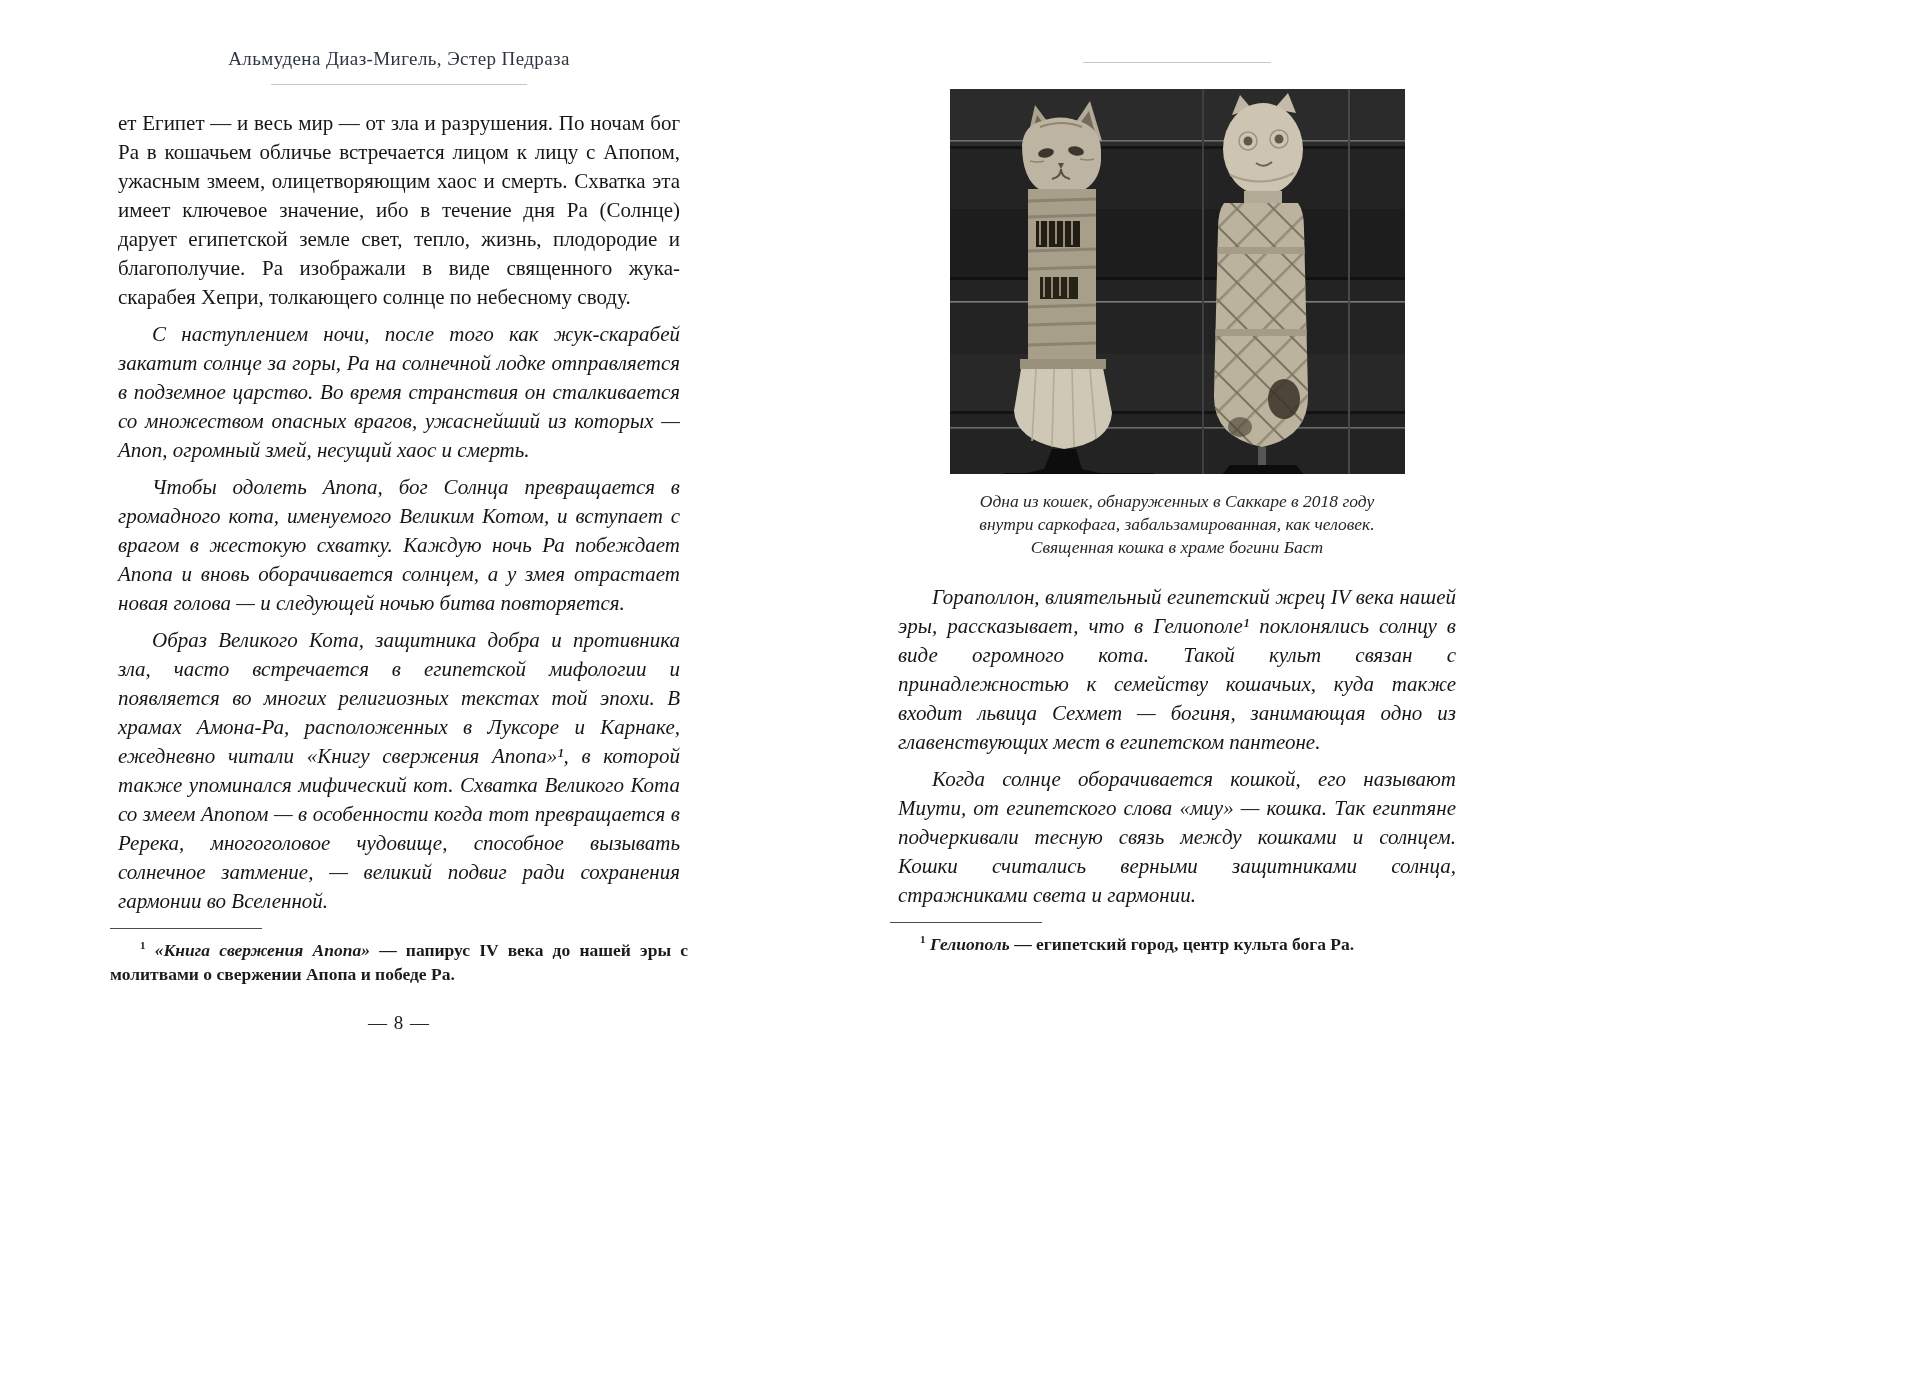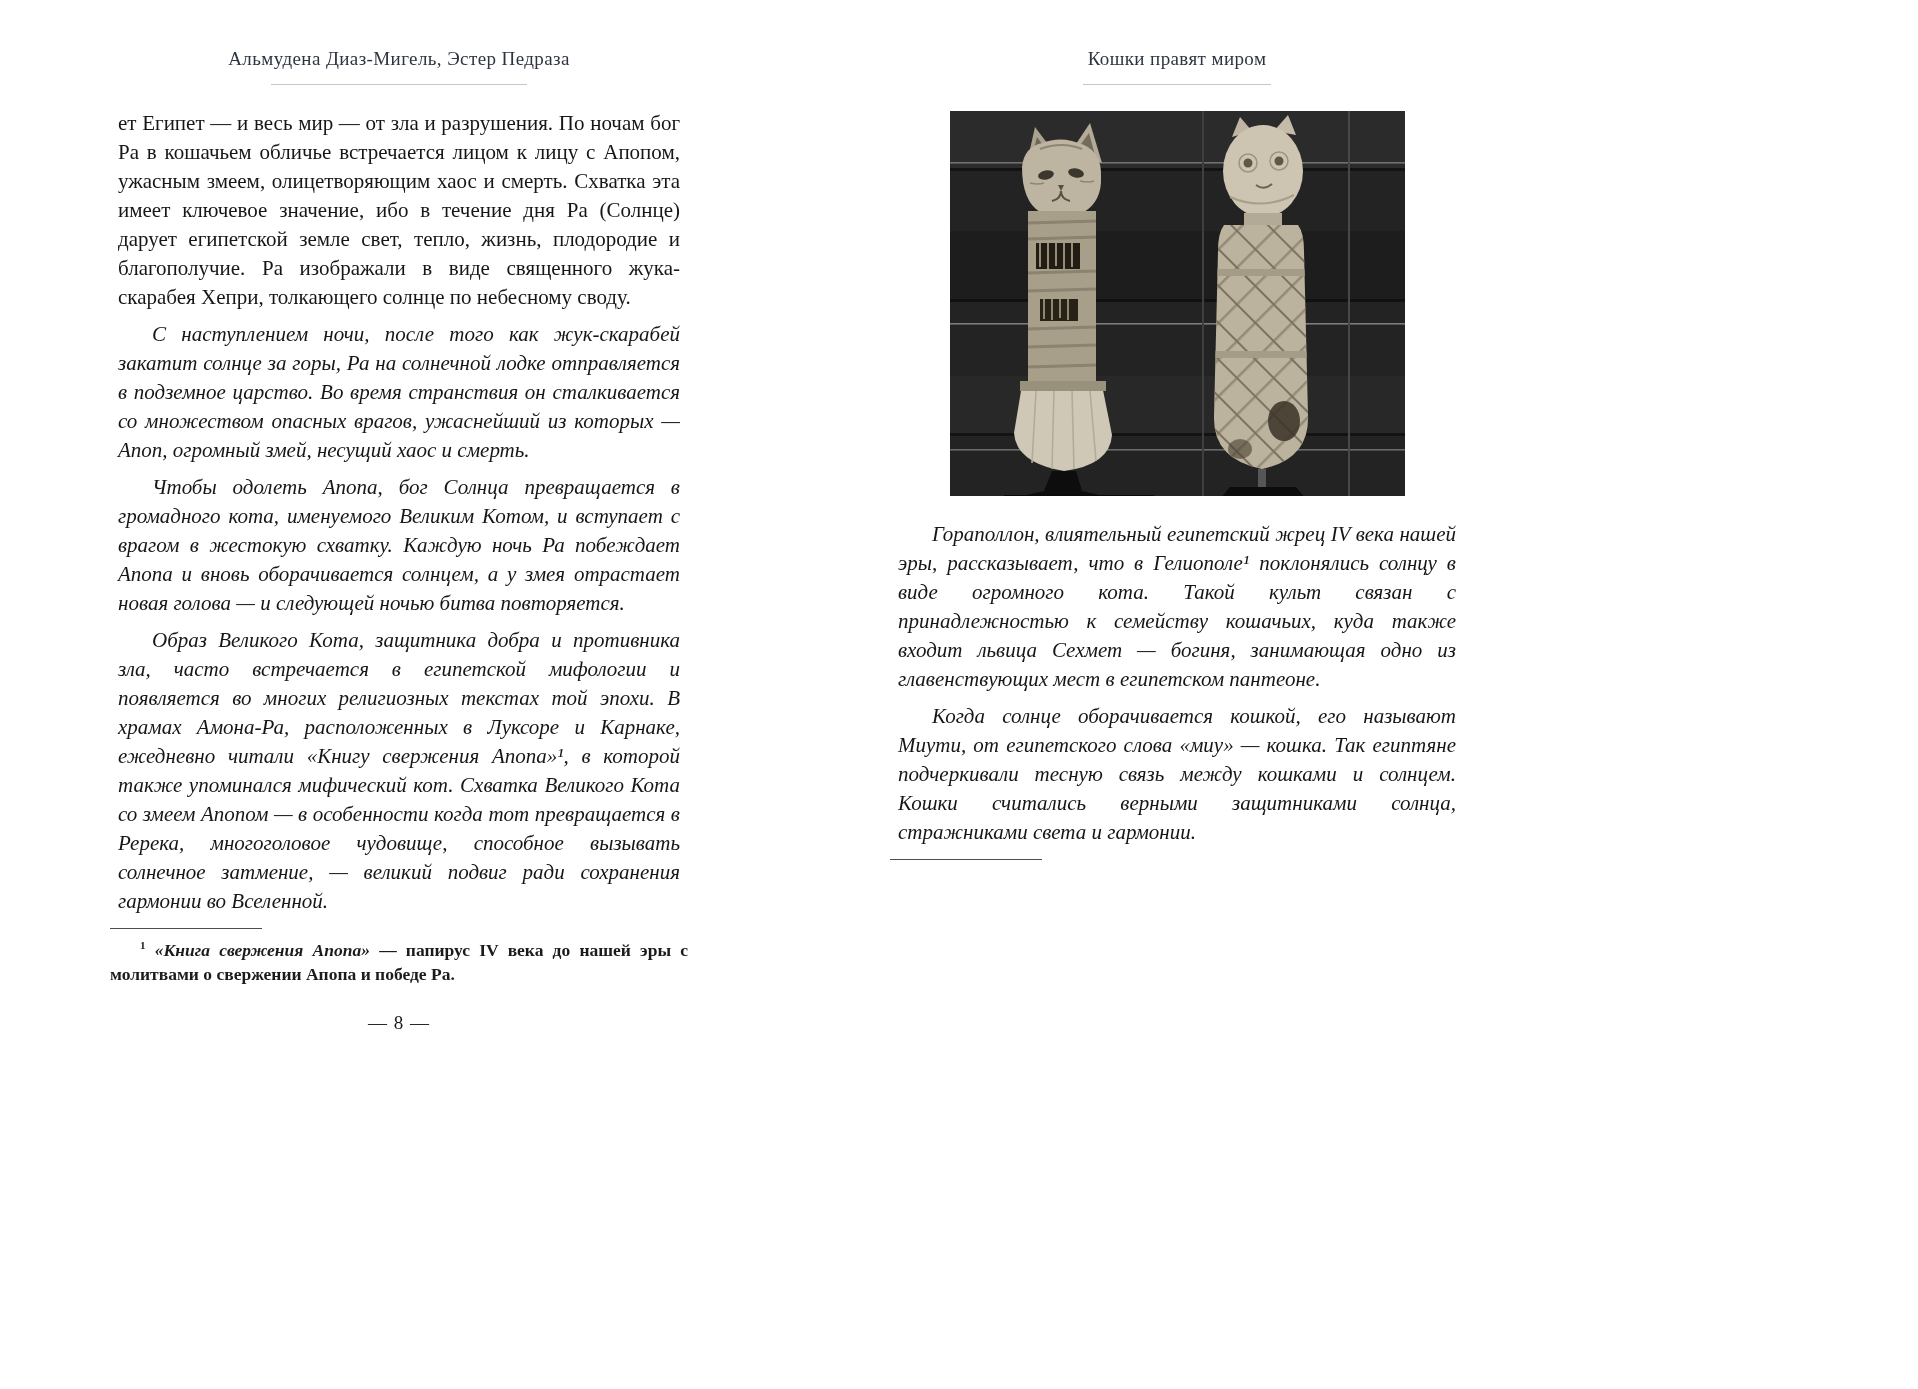--- a/index.html
+++ b/index.html
@@ -110,21 +110,20 @@
 
     <div class="fnblock">
       <div class="fn-rule"></div>
       <p class="footnote"><span class="fn-sup">1</span> <span class="fn-italic">«Книга свержения Апопа»</span><span> — папирус IV века до нашей эры с молитвами о свержении Апопа и победе Ра.</span></p>
     </div>
 
     <div class="page-number">— 8 —</div>
   </section>
 
   <section class="page page-right">
-    <div class="running-head">Кошки правят миром</div>
     <div class="head-rule"></div>
 
     <div class="photo-wrap">
       <svg viewBox="0 0 455 385" width="455" height="385" role="img">
 
         <rect width="455" height="385" fill="#232323"></rect>
         <rect y="0" width="455" height="58" fill="#2b2b2b"></rect>
         <rect y="120" width="455" height="70" fill="#1d1d1d"></rect>
         <rect y="265" width="455" height="58" fill="#282828"></rect>
         <rect y="57" width="455" height="3" fill="#131313"></rect>
@@ -225,24 +224,28 @@
             <ellipse cx="84" cy="302" rx="16" ry="20" fill="#3a3326" opacity="0.85"></ellipse>
             <ellipse cx="40" cy="330" rx="12" ry="10" fill="#474031" opacity="0.6"></ellipse>
           </g>
 
           <rect x="58" y="350" width="8" height="18" fill="#565656"></rect>
           <path d="M30,368 L96,368 L106,380 L20,380 Z" fill="#0c0c0c"></path>
         </g>
       </svg>
     </div>
 
+    <div class="caption">Одна из кошек, обнаруженных в Саккаре в 2018 году
+внутри саркофага, забальзамированная, как человек.
+Священная кошка в храме богини Баст</div>
 
     <div class="body-text">
       <p class="indent">Гораполлон, влиятельный египетский жрец IV века нашей эры, рассказывает, что в Гелиополе¹ поклонялись солнцу в виде огромного кота. Такой культ связан с принадлежностью к семейству кошачьих, куда также входит львица Сехмет — богиня, занимающая одно из главенствующих мест в египетском пантеоне.</p>
       <p class="indent">Когда солнце оборачивается кошкой, его называют Миути, от египетского слова «миу» — кошка. Так египтяне подчеркивали тесную связь между кошками и солнцем. Кошки считались верными защитниками солнца, стражниками света и гармонии.</p>
     </div>
 
     <div class="fnblock">
       <div class="fn-rule"></div>
+      <p class="footnote"><span class="fn-sup">1</span> <span class="fn-italic">Гелиополь</span><span> — египетский город, центр культа бога Ра.</span></p>
     </div>
   </section>
 
 </div>
 
 </body></html>

